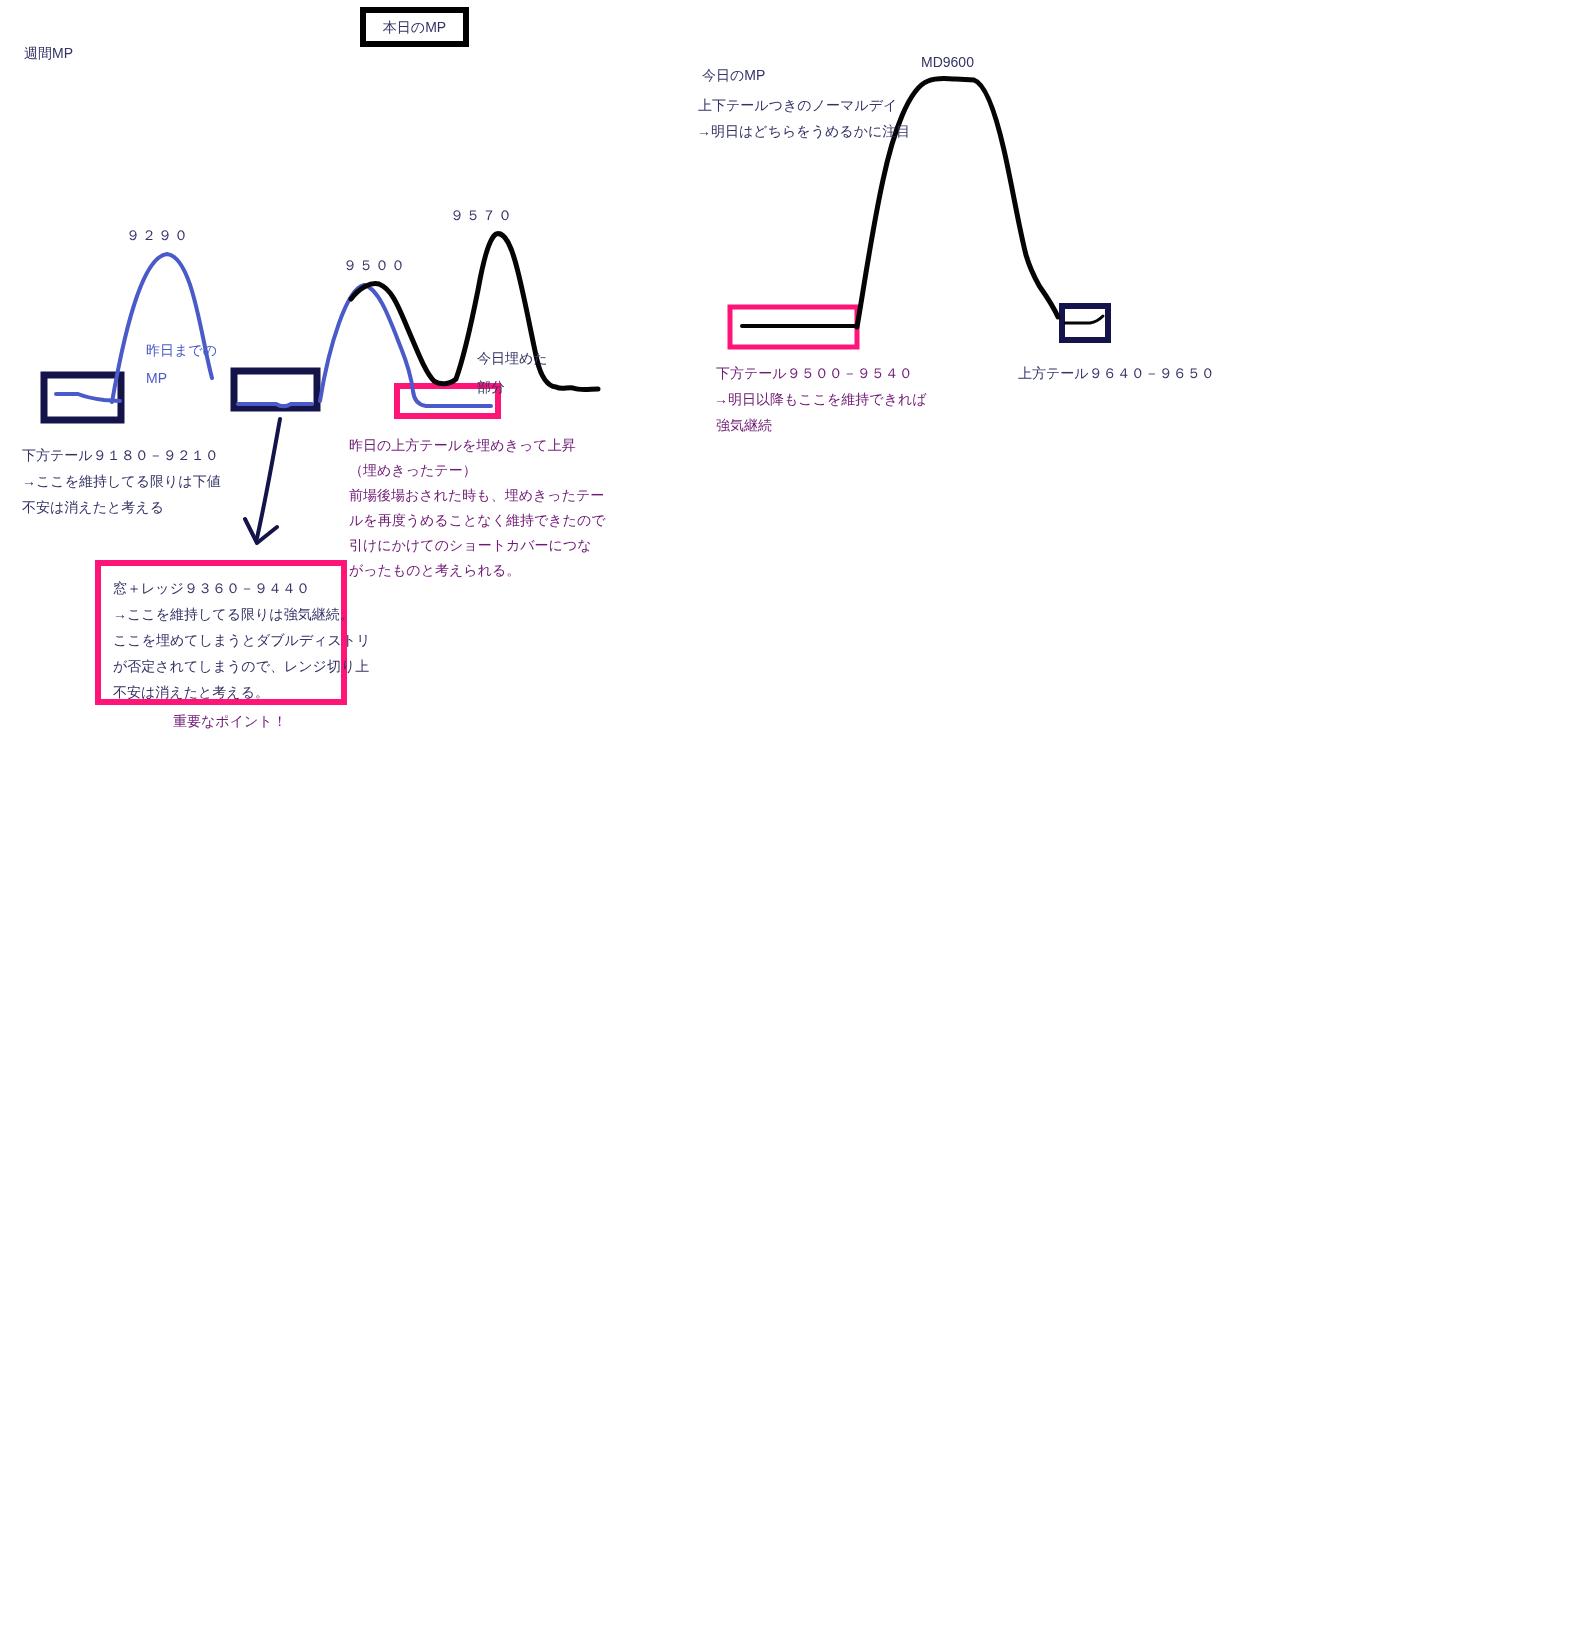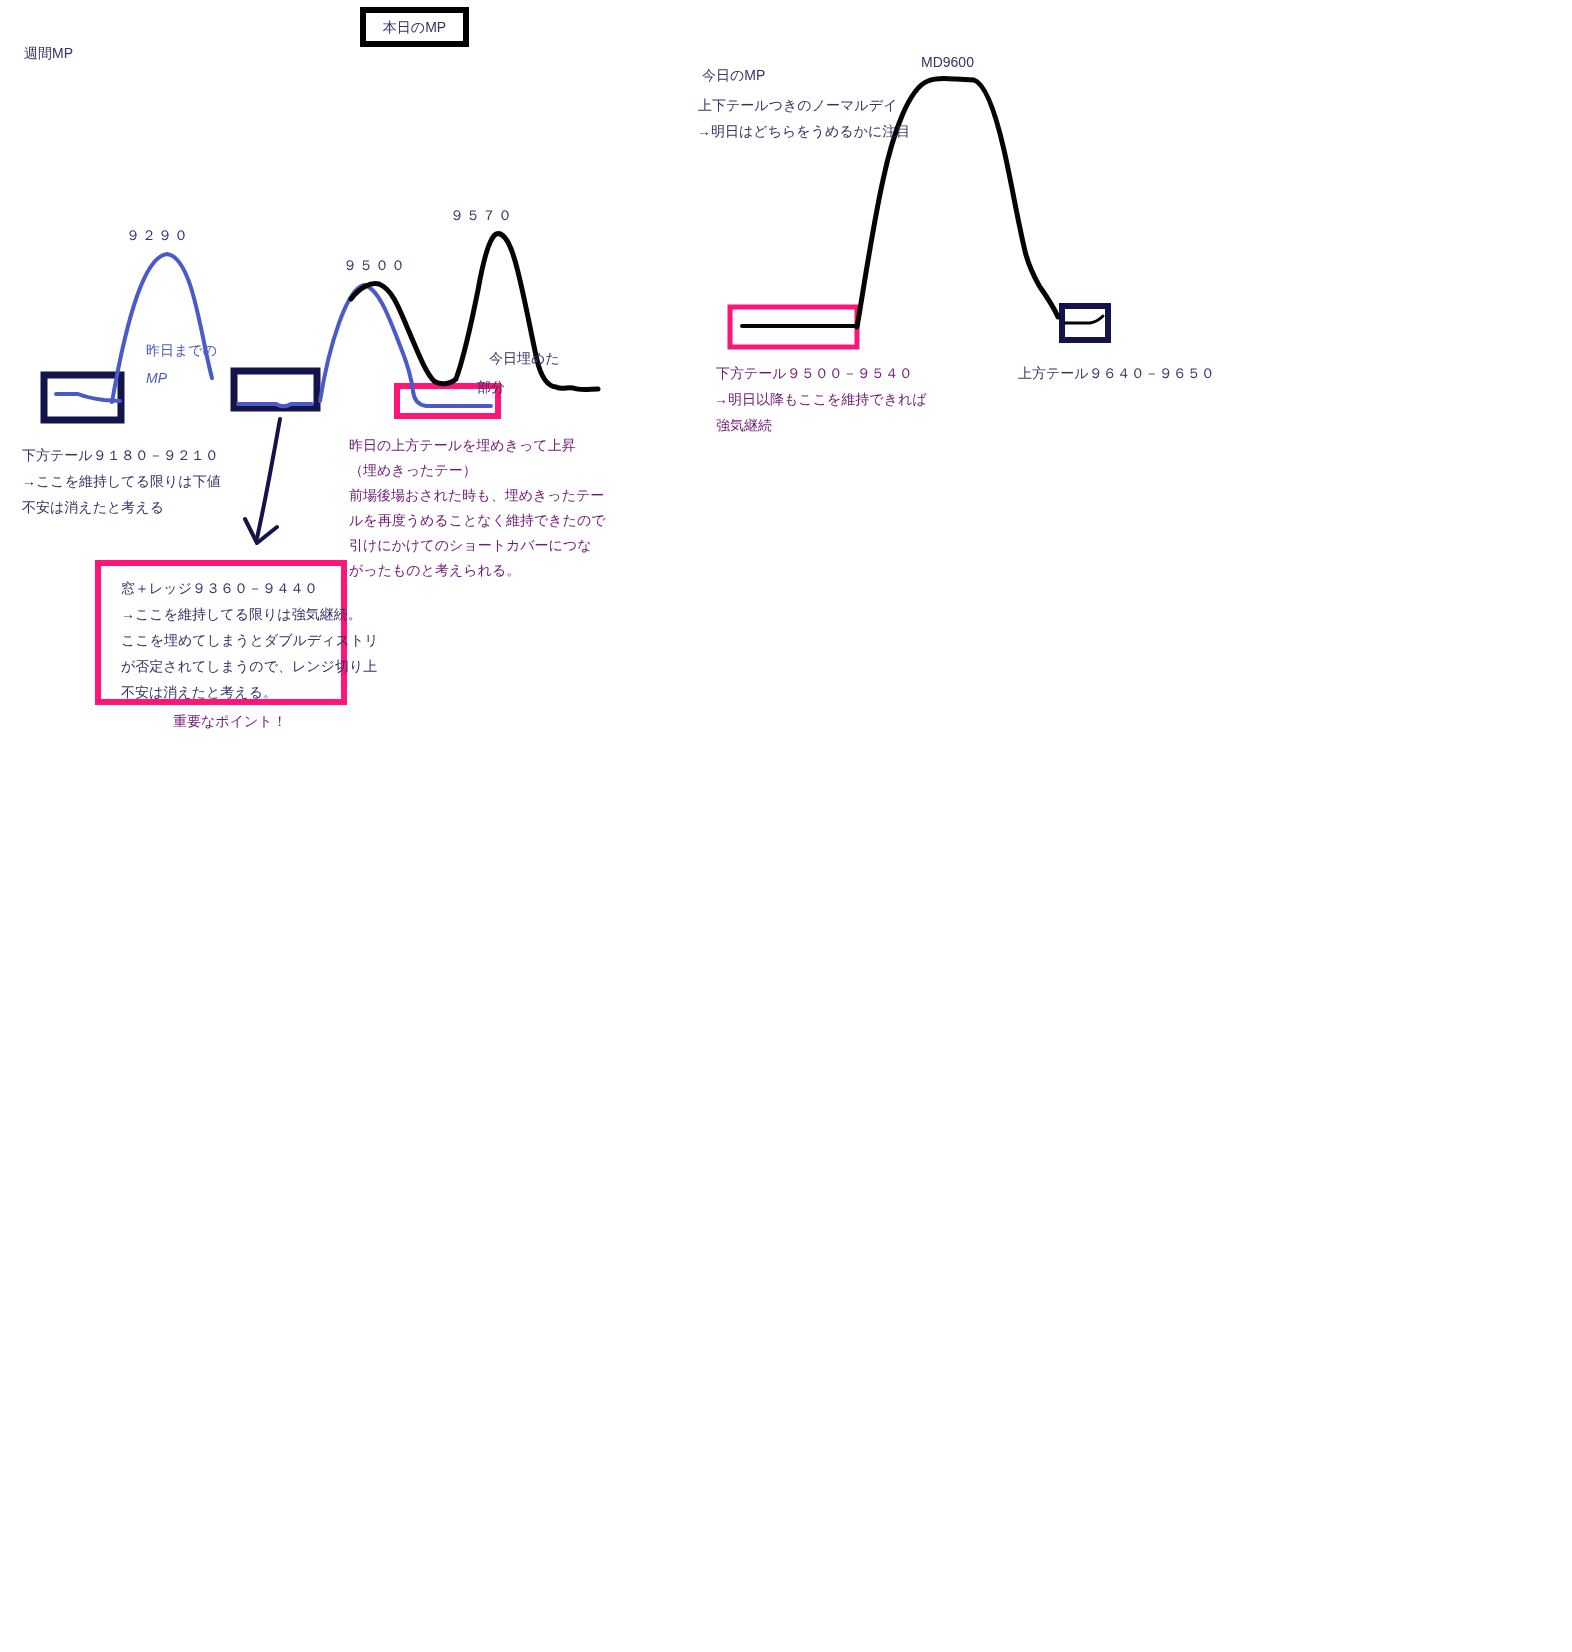--- a/index.html
+++ b/index.html
@@ -8,21 +8,21 @@
   svg.draw{position:absolute;left:0;top:0;}
   .t{position:absolute;font-size:14px;line-height:18px;white-space:nowrap;}
   .navy{color:#333366;}
   .blue{color:#4A5AC8;}
   .pink{color:#701a75;}
   .num{letter-spacing:2px;}
   .todaybox{position:absolute;left:360px;top:7px;width:109px;height:40px;border:6px solid #000000;
             box-sizing:border-box;display:flex;align-items:center;justify-content:center;}
   .todaybox .t{position:static;}
   .bignote{position:absolute;left:95px;top:560px;width:252px;height:145px;border:6px solid #FF1478;
-           box-sizing:border-box;padding:9px 0 0 20px;}
+           box-sizing:border-box;padding:9px 0 0 12px;}
   .bignote div{font-size:14px;line-height:26px;color:#333366;white-space:nowrap;}
 </style>
 </head>
 <body>
 
 <div class="canvas">
 
   <svg class="draw" width="1572" height="760" viewBox="0 0 1572 760">
 
     <rect x="44" y="375" width="77" height="45" fill="none" stroke="#14144B" stroke-width="7"></rect>
@@ -50,22 +50,22 @@
 
   <div class="t navy" style="left:24px;top:44px;text-align:center;">週間MP</div>
   <div class="todaybox">
     <div class="t navy">本日のMP</div>
   </div>
 
   <div class="t navy num" style="left:126px;top:226px;">９２９０</div>
   <div class="t navy num" style="left:343px;top:256px;">９５００</div>
   <div class="t navy num" style="left:450px;top:206px;">９５７０</div>
   <div class="t blue" style="left:146px;top:341px;">昨日までの</div>
-  <div class="t blue" style="left:146px;top:369px;font-style:italic;">MP</div>
-  <div class="t navy" style="left:477px;top:349px;margin-left:12px;">今日埋めた</div>
+  <div class="t blue" style="left:146px;top:369px;">MP</div>
+  <div class="t navy" style="left:477px;top:349px;">今日埋めた</div>
   <div class="t navy" style="left:477px;top:378px;">部分</div>
 
   <div class="t navy" style="left:22px;top:446px;">下方テール９１８０－９２１０</div>
   <div class="t navy" style="left:22px;top:472px;">→ここを維持してる限りは下値</div>
   <div class="t navy" style="left:22px;top:498px;">不安は消えたと考える</div>
 
   <div class="t pink" style="left:349px;top:436px;">昨日の上方テールを埋めきって上昇</div>
   <div class="t pink" style="left:349px;top:461px;">（埋めきったテー）</div>
   <div class="t pink" style="left:349px;top:486px;">前場後場おされた時も、埋めきったテー</div>
   <div class="t pink" style="left:349px;top:511px;">ルを再度うめることなく維持できたので</div>

